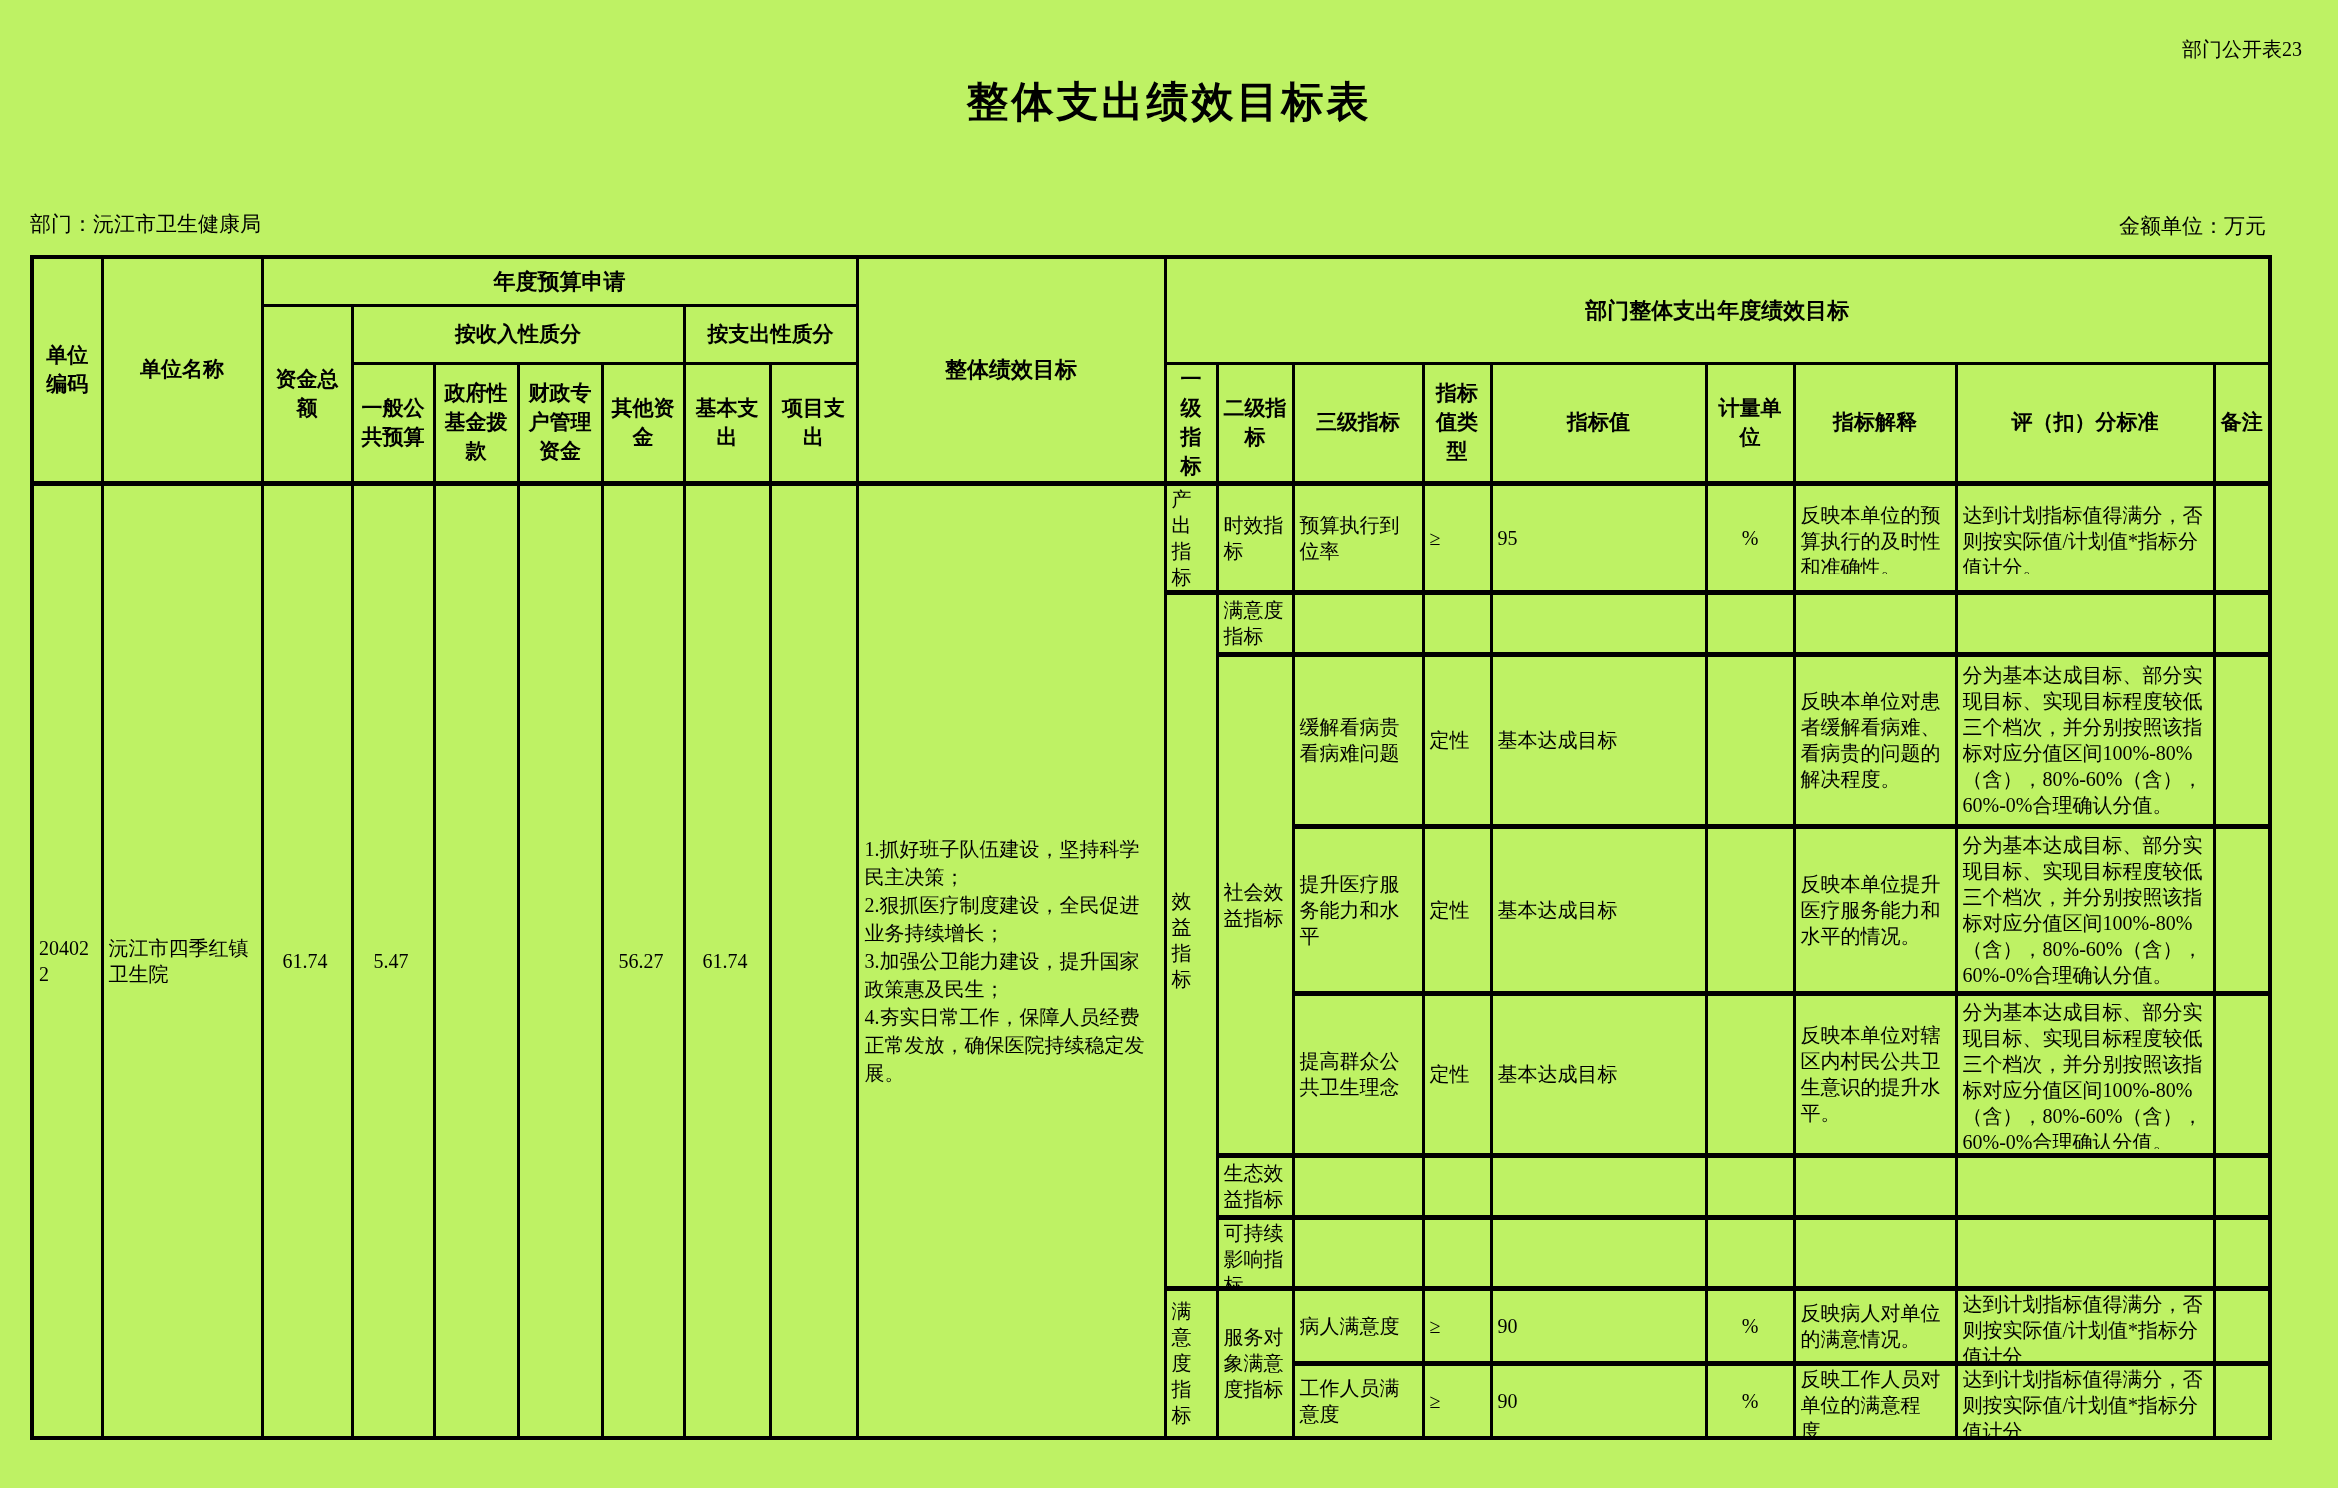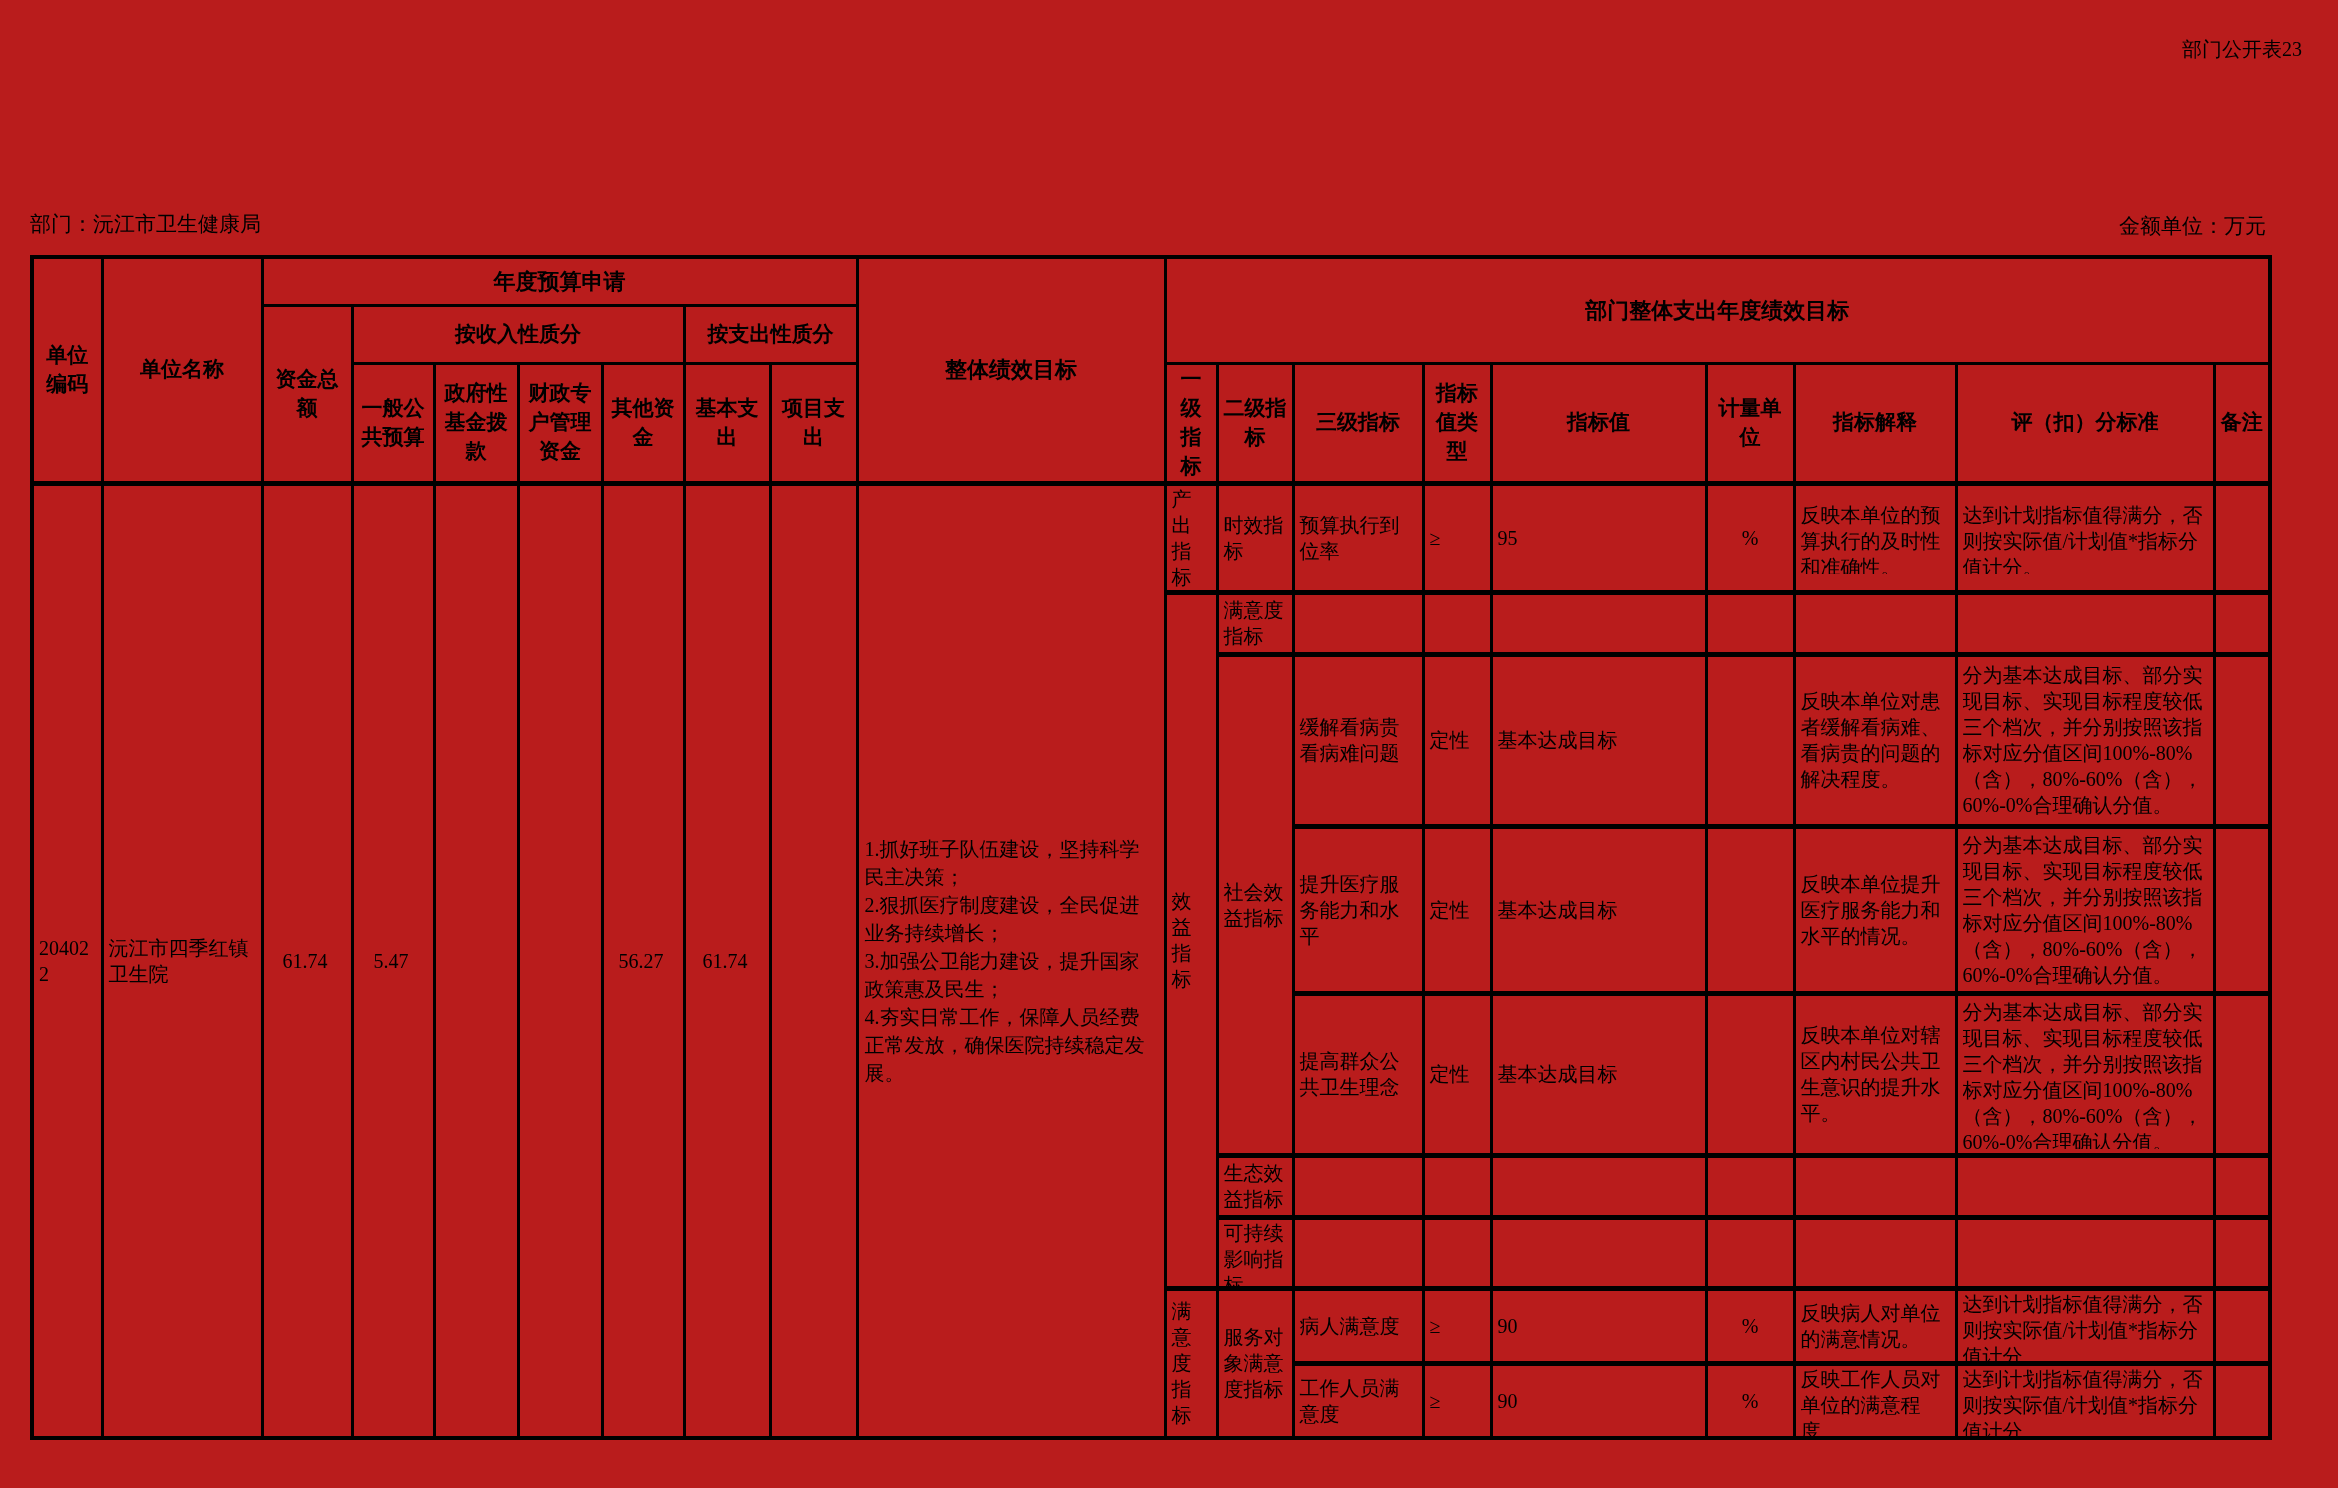--- a/index.html
+++ b/index.html
@@ -1,17 +1,17 @@
 <!DOCTYPE html>
 <html><head>
 <meta charset="utf-8">
 <style>
   html,body{margin:0;padding:0;background:#888;}
   .page{
-    position:relative;width:2338px;height:1488px;background:#b91c1c;
+    position:relative;width:2338px;height:1488px;background:#bef264;
     font-family:"Liberation Serif","DejaVu Serif",serif;color:#000;
     overflow:hidden;
   }
   .corner-note{position:absolute;top:36px;right:36px;font-size:20px;}
   .doc-title{position:absolute;top:74px;left:0;width:100%;text-align:center;
     font-size:42px;font-weight:bold;letter-spacing:3px;}
   .dept-line{position:absolute;top:210px;left:30px;font-size:21px;font-weight:normal;}
   .unit-line{position:absolute;top:212px;right:72px;font-size:21px;margin-left:37px;}
   table.perf{
     position:absolute;left:30px;top:255px;width:2238px;
@@ -29,20 +29,21 @@
   td.ctr{text-align:center;}
   td.pre{white-space:pre-line;line-height:28px;padding:0 6px;}
   .cv{overflow:hidden;max-height:var(--h,none);}
 </style>
 </head>
 <body>
 
 <div class="page">
 
   <div class="corner-note">部门公开表23</div>
+  <div class="doc-title">整体支出绩效目标表</div>
   <div class="dept-line">部门：沅江市卫生健康局</div>
   <div class="unit-line">金额单位：万元</div>
 
   <table class="perf">
     <colgroup>
       <col style="width:70px">
         <col style="width:160px">
         <col style="width:90px">
       <col style="width:82px">
         <col style="width:84px">

